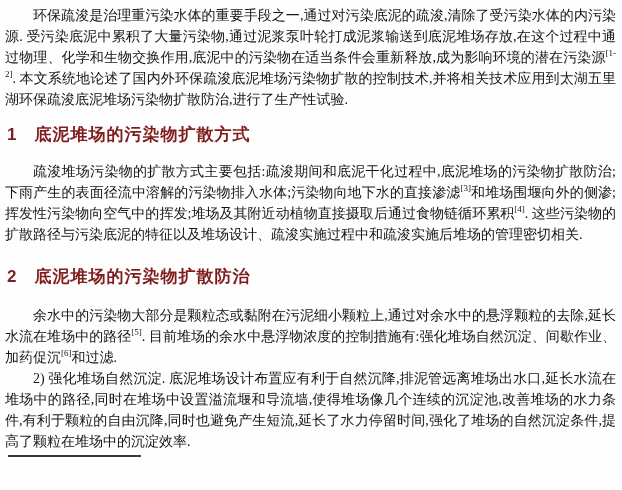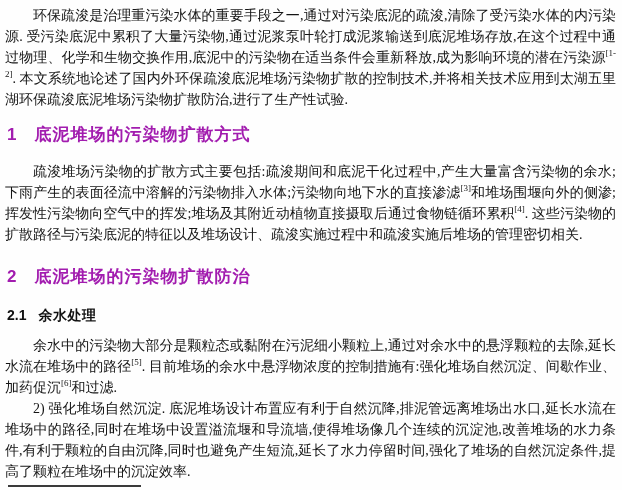--- a/index.html
+++ b/index.html
@@ -31,21 +31,21 @@
     line-height: 0;
     vertical-align: super;
     letter-spacing: 0;
   }
   h2.sec-heading {
     margin: 13px 0 14px 2px;
     font-family: "Liberation Sans", "DejaVu Sans", sans-serif;
     font-size: 17px;
     font-weight: 700;
     line-height: 24px;
-    color: #a21caf;
+    color: #7f1d1d;
     letter-spacing: 1px;
   }
   h2.sec-heading .sec-num {
     display: inline-block;
     margin-right: 18px;
     letter-spacing: 0;
   }
   h2.sec-heading.second {
     margin-top: 20px;
     margin-bottom: 16px;
@@ -75,29 +75,26 @@
 <body>
 
 <div class="page">
 
   <p class="para"><span>环保疏浚是治理重污染水体的重要手段之一,通过对污染底泥的疏浚,清除了受污染水体的内污染源. 受污染底泥中累积了大量污染物,通过泥浆泵叶轮打成泥浆输送到底泥堆场存放,在这个过程中通过物理、化学和生物交换作用,底泥中的污染物在适当条件会重新释放,成为影响环境的潜在污染源</span><sup>[1-2]</sup><span>. 本文系统地论述了国内外环保疏浚底泥堆场污染物扩散的控制技术,并将相关技术应用到太湖五里湖环保疏浚底泥堆场污染物扩散防治,进行了生产性试验.</span></p>
 
   <h2 class="sec-heading">
     <span class="sec-num">1</span><span>底泥堆场的污染物扩散方式</span>
   </h2>
 
-  <p class="para"><span>疏浚堆场污染物的扩散方式主要包括:疏浚期间和底泥干化过程中,产生大量富含污染物的余水;下雨产生的表面径流中溶解的污染物排入水体;污染物向地下水的直接渗滤</span><sup>[3]</sup><span>和堆场围堰向外的侧渗;挥发性污染物向空气中的挥发;堆场及其附近动植物直接摄取后通过食物链循环累积</span><sup>[4]</sup><span>. 这些污染物的扩散路径与污染底泥的特征以及堆场设计、疏浚实施过程中和疏浚实施后堆场的管理密切相关.</span></p>
+  <p class="para"><span>疏浚堆场污染物的扩散方式主要包括:疏浚期间和底泥干化过程中,底泥堆场的污染物扩散防治;下雨产生的表面径流中溶解的污染物排入水体;污染物向地下水的直接渗滤</span><sup>[3]</sup><span>和堆场围堰向外的侧渗;挥发性污染物向空气中的挥发;堆场及其附近动植物直接摄取后通过食物链循环累积</span><sup>[4]</sup><span>. 这些污染物的扩散路径与污染底泥的特征以及堆场设计、疏浚实施过程中和疏浚实施后堆场的管理密切相关.</span></p>
 
   <h2 class="sec-heading second">
     <span class="sec-num">2</span><span>底泥堆场的污染物扩散防治</span>
   </h2>
 
-  <h3 class="subsec-heading">
-    <span class="subsec-num">2.1</span><span>余水处理</span>
-  </h3>
 
   <p class="para"><span>余水中的污染物大部分是颗粒态或黏附在污泥细小颗粒上,通过对余水中的悬浮颗粒的去除,延长水流在堆场中的路径</span><sup>[5]</sup><span>. 目前堆场的余水中悬浮物浓度的控制措施有:强化堆场自然沉淀、间歇作业、加药促沉</span><sup>[6]</sup><span>和过滤.</span></p>
 
   <p class="para"><span>2) 强化堆场自然沉淀. 底泥堆场设计布置应有利于自然沉降,排泥管远离堆场出水口,延长水流在堆场中的路径,同时在堆场中设置溢流堰和导流墙,使得堆场像几个连续的沉淀池,改善堆场的水力条件,有利于颗粒的自由沉降,同时也避免产生短流,延长了水力停留时间,强化了堆场的自然沉淀条件,提高了颗粒在堆场中的沉淀效率.</span></p>
 
   <div class="footnote-rule"></div>
 
 </div>
 
 </body></html>

